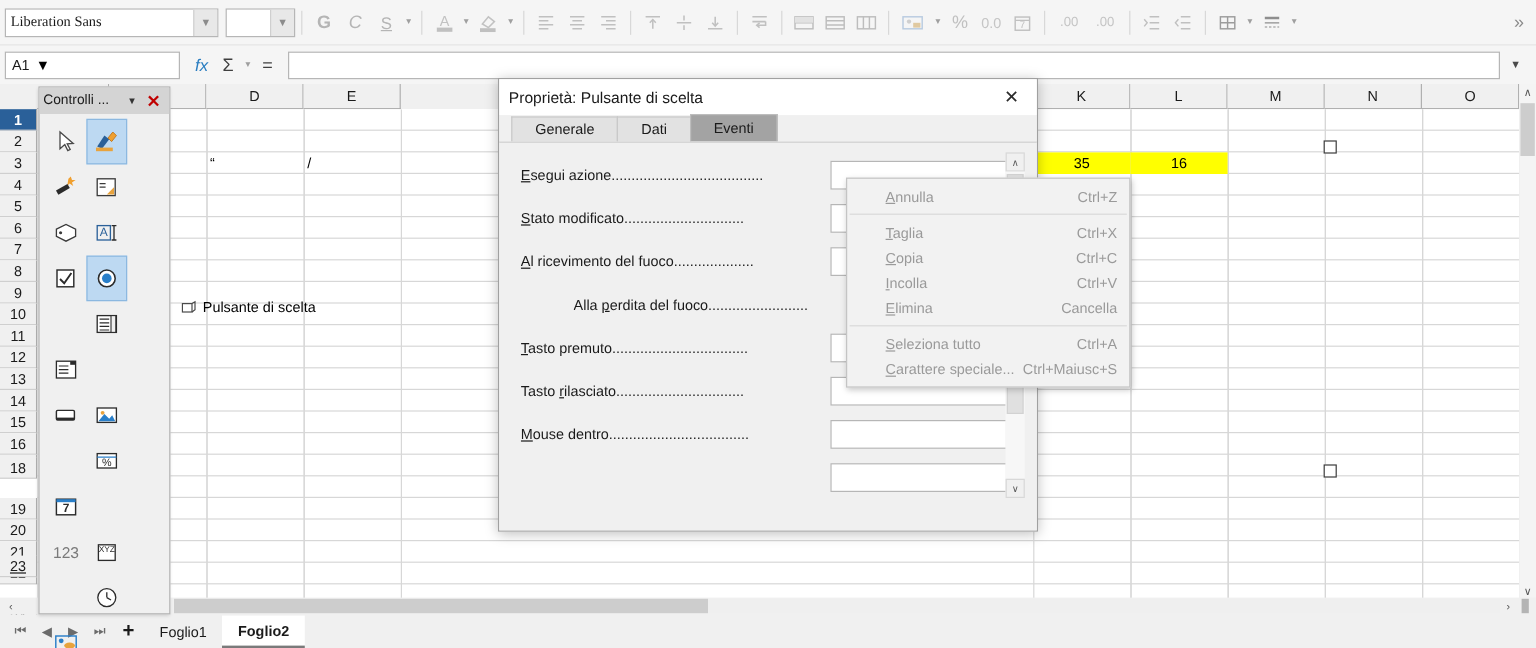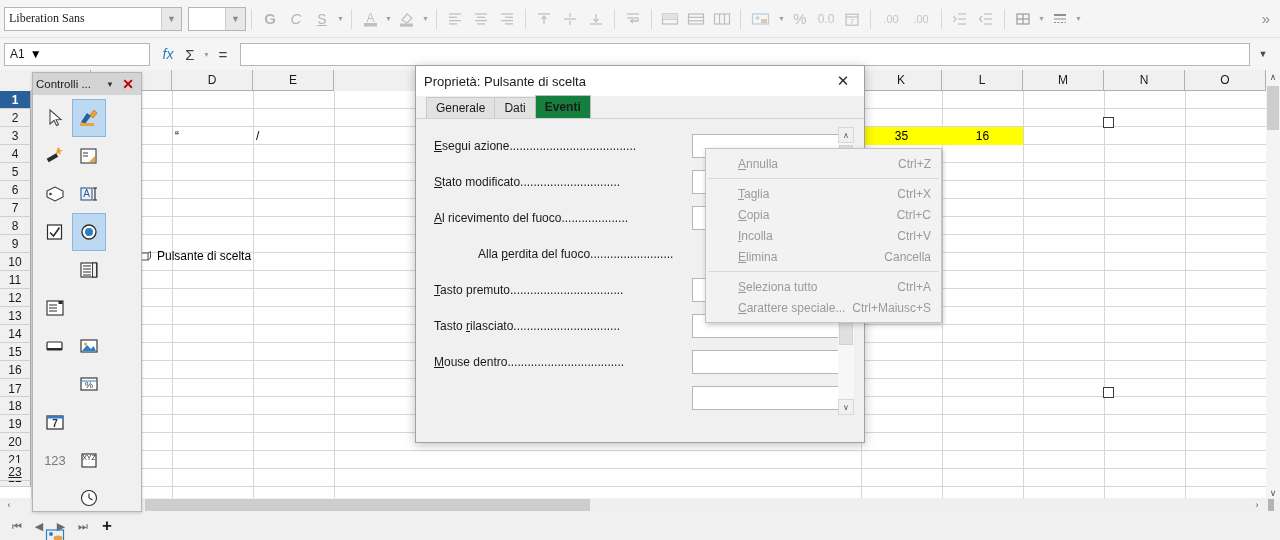--- a/index.html
+++ b/index.html
@@ -125,25 +125,25 @@
     z-index: 60;
   }
   .dlg-title {
     height: 30px; background: #fff; display: flex; align-items: center; padding: 0 8px;
     font-size: 13px; color: #1a1a1a;
   }
   .dlg-title .t { flex: 1; }
   .dlg-close { width: 26px; height: 26px; display: flex; align-items: center; justify-content: center; color: #2b2b2b; font-size: 15px; }
   .dlg-tabs { display: flex; align-items: flex-end; height: 22px; padding-left: 10px; background: #f0f0f0; }
   .dlg-tab {
-    height: 21px; padding: 0 9px; display: flex; align-items: center;
+    height: 21px; padding: 0 19px; display: flex; align-items: center;
     font-size: 12px; color: #1a1a1a; background: #e2e2e2;
     border: 1px solid #c9c9c9; border-bottom: none; margin-right: -1px;
   }
-  .dlg-tab.active { background: #15803d; border-color: #bdbdbd; height: 23px; font-weight: bold; }
+  .dlg-tab.active { background: #a3a3a3; border-color: #bdbdbd; height: 23px; }
   .dlg-body {
     position: absolute; left: 0; top: 52px; right: 0; bottom: 0;
     background: #f0f0f0; border-top: 1px solid #d0d0d0;
   }
   .evtrow { position: absolute; left: 18px; right: 10px; height: 30px; display: flex; align-items: center; }
   .evtlabel { font-size: 12px; color: #1a1a1a; width: 240px; white-space: nowrap; overflow: hidden; }
   .evtlabel u { text-decoration: underline; }
   .evtinput {
     position: absolute; left: 258px; width: 156px; height: 24px;
     background: #fff; border: 1px solid #b6b6b6;
@@ -498,21 +498,21 @@
         </div>
         <div class="rowhdr" style="top: 273px;">
           <span>15</span>
         </div>
         <div class="rowhdr" style="top: 291px;">
           <span>16</span>
         </div>
         <div class="rowhdr" style="top: 309px; align-items: flex-end;">
           <span>17</span>
         </div>
-        <div class="rowhdr" style="top: 327px;">
+        <div class="rowhdr" style="top: 311px;">
           <span>18</span>
         </div>
         <div class="rowhdr" style="top: 345px;">
           <span>19</span>
         </div>
         <div class="rowhdr" style="top: 363px;">
           <span>20</span>
         </div>
         <div class="rowhdr" style="top: 381px; text-decoration: underline;">
           <span>21</span>
@@ -608,21 +608,21 @@
         <div class="cell r hl" style="left: 830px; width: 81px; top: 36px;">
           <span>35</span>
         </div>
         <div class="cell r hl" style="left: 911px; width: 81px; top: 36px;">
           <span>16</span>
         </div>
         <div class="ctrl-checkbox" style="left: 34px; top: 26px;"></div>
         <div class="ctrl-checkbox" style="left: 1072px; top: 26px;"></div>
         <div class="ctrl-checkbox" style="left: 34px; top: 296px;"></div>
         <div class="ctrl-checkbox" style="left: 1072px; top: 296px;"></div>
-        <div class="ctrl-radio" style="left: 108px; top: 158px;">
+        <div class="ctrl-radio" style="left: 120px; top: 158px;">
           <svg width="13" height="13" viewBox="0 0 13 13">
             <rect x="1" y="3" width="8" height="7" fill="none" stroke="#4a4a4a" stroke-width="1"></rect>
             <path d="M9 3 L11.5 1.5 L11.5 8 L9 10" fill="none" stroke="#4a4a4a" stroke-width="1"></path>
           </svg>
           <span>Pulsante di scelta</span>
         </div>
       </div>
   </div>
 
   <div class="vscroll">
@@ -882,15 +882,23 @@
     <div class="hs-right">›</div>
     <div class="hs-grip"></div>
   </div>
 
   <div class="sheetbar">
     <div class="navbtn">⏮</div>
     <div class="navbtn">◀</div>
     <div class="navbtn">▶</div>
     <div class="navbtn">⏭</div>
     <div class="addsheet">+</div>
+    <div id="sheettabs" style="display:flex;align-items:flex-end;height:28px;">
+        <div class="stab">
+          <span>Foglio1</span>
+        </div>
+        <div class="stab active">
+          <span>Foglio2</span>
+        </div>
+      </div>
   </div>
 
 </div>
 
 </body></html>

